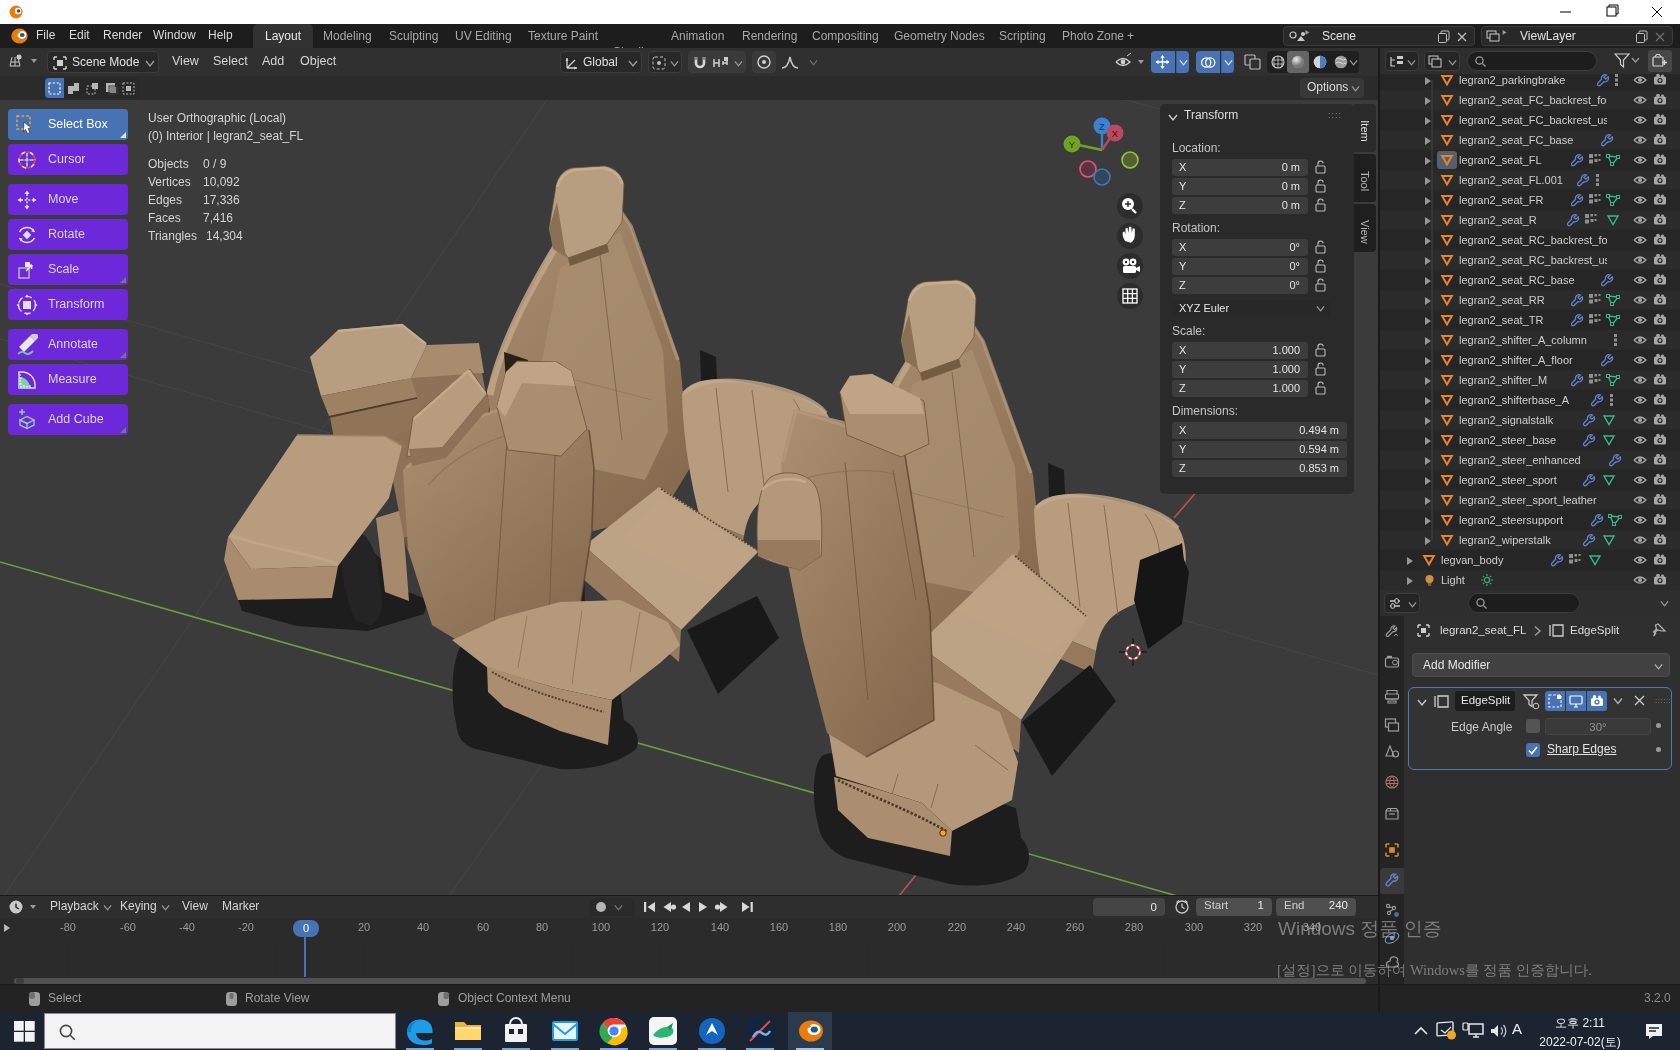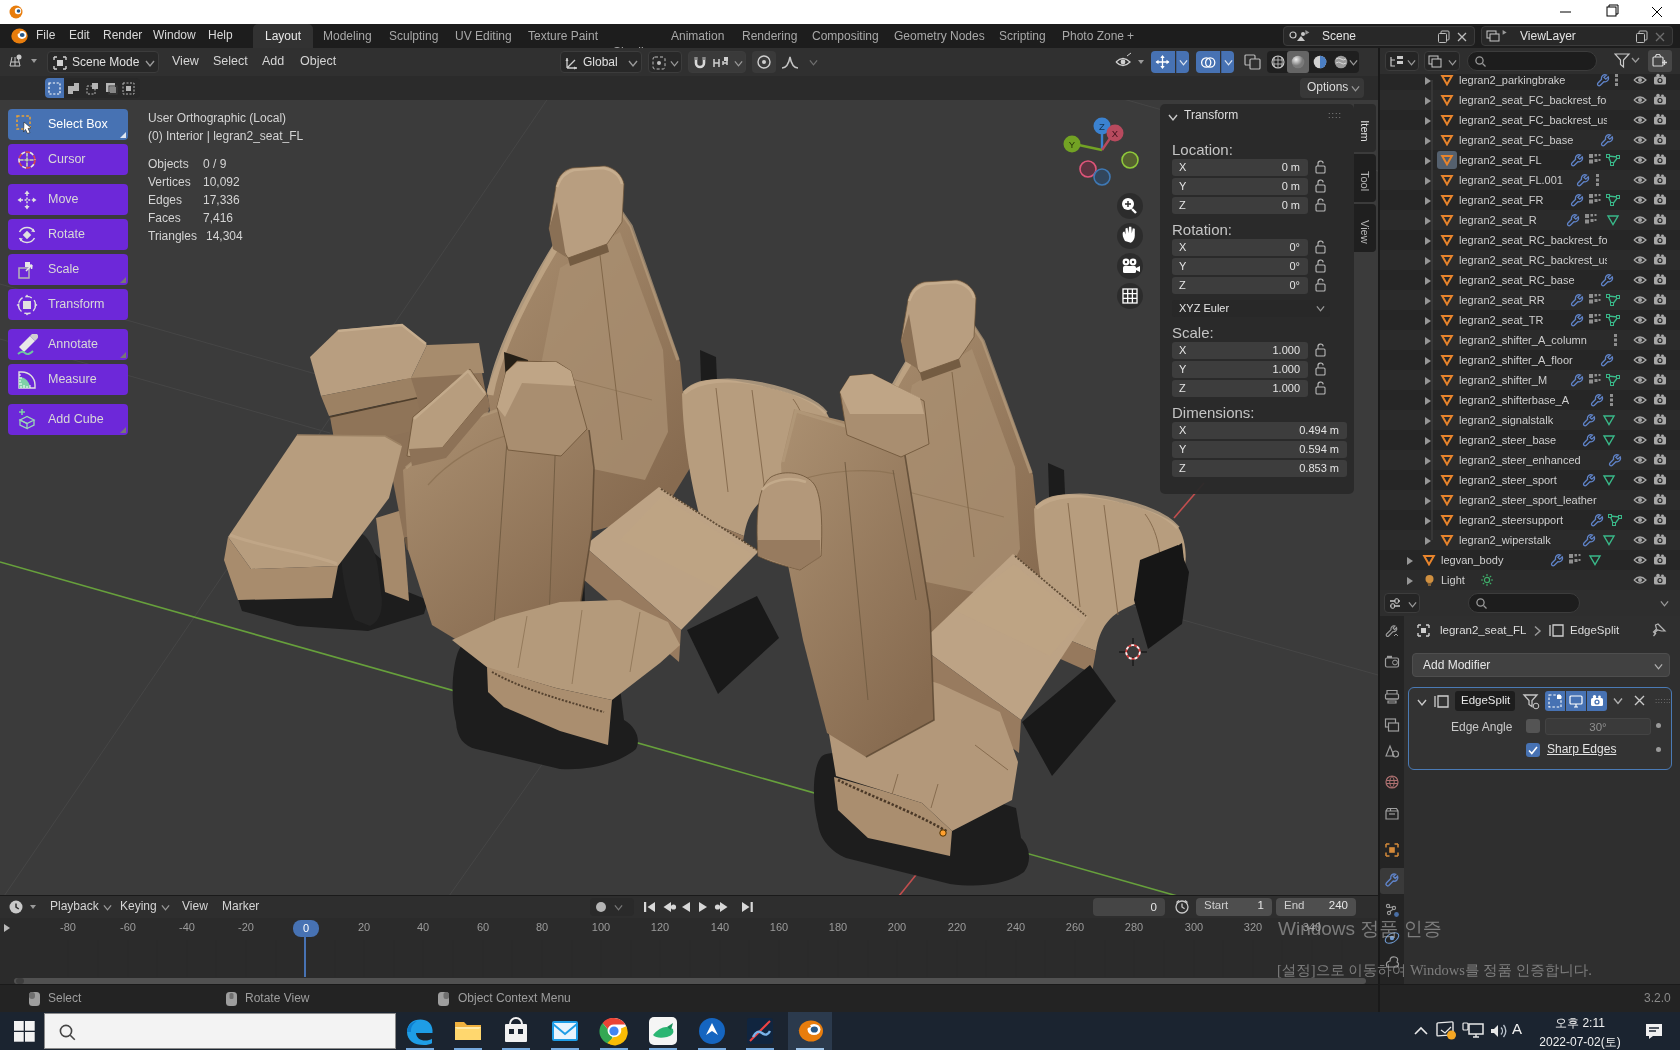--- a/index.html
+++ b/index.html
@@ -35,21 +35,21 @@
 .toolbtn.active { background:#4772b3; color:#fff; }
 
 
 .vinfo { position:absolute; color:#d4d4d4; font-size:12px; white-space:pre; }
 
 
 #npanel { position:absolute; left:1160px; top:4px; width:194px; height:390px;
   background:rgba(42,42,42,0.96); border-radius:5px; color:#c9c9c9; font-size:11.5px; }
 .nfield { position:absolute; background:#3d3d3d; border-radius:3px; color:#e4e4e4;
   font-size:11px; height:17px; line-height:17px; }
-.nlab { position:absolute; color:#c4c4c4; font-size:15px;text-align:right; }
+.nlab { position:absolute; color:#c4c4c4; font-size:12px;text-align:right; }
 .ntab { position:absolute; left:1354px; width:22px; background:#1f1f1f; color:#b5b5b5;
   font-size:11px; text-align:center; border-radius:0 4px 4px 0; }
 .ntab.active { background:#2a2a2a; color:#e3e3e3; }
 .ntab span { display:block; transform:rotate(90deg); white-space:nowrap; }
 
 
 #outliner { left:1380px; top:48px; width:300px; height:542px; background:#262626; overflow:hidden; }
 #outlhead { position:absolute; left:0; top:0; width:300px; height:26px; background:#2e2e2e; }
 .orow { position:absolute; left:0; width:300px; height:20px; color:#cfcfcf; font-size:11px; line-height:20px; }
 .orow.odd { background:#2b2b2b; }

